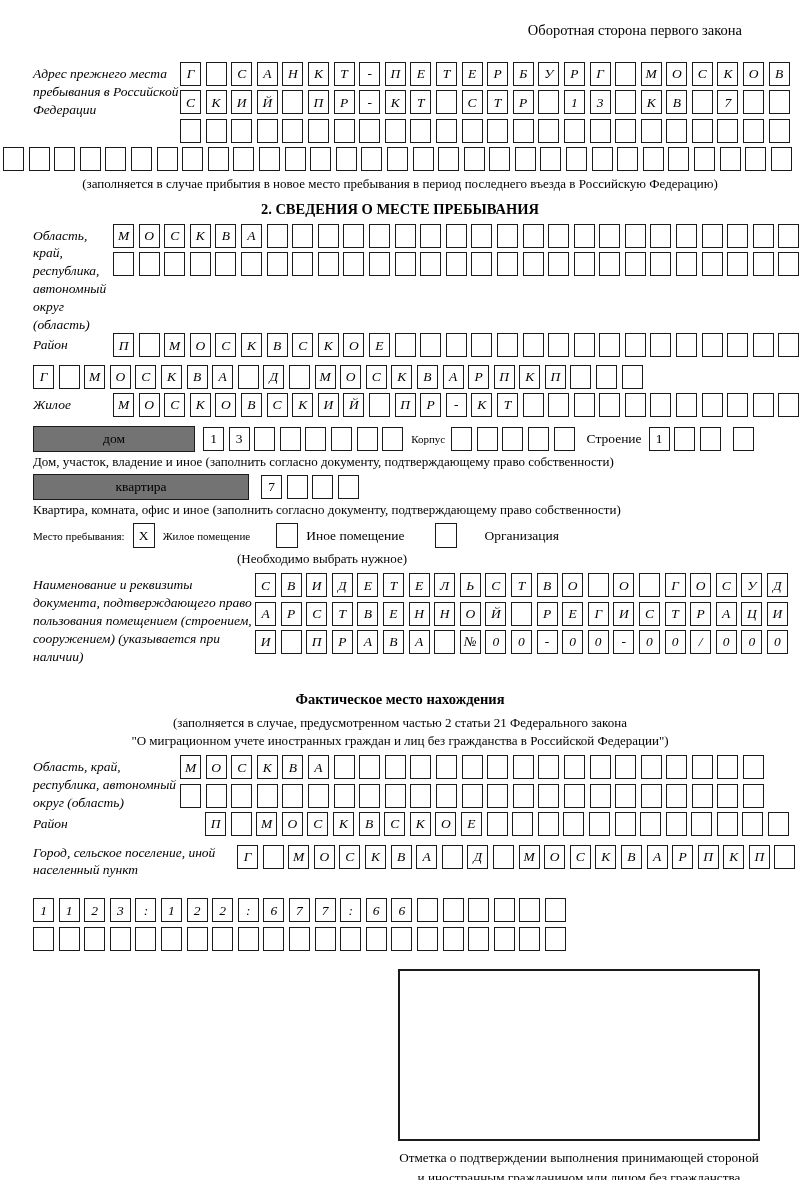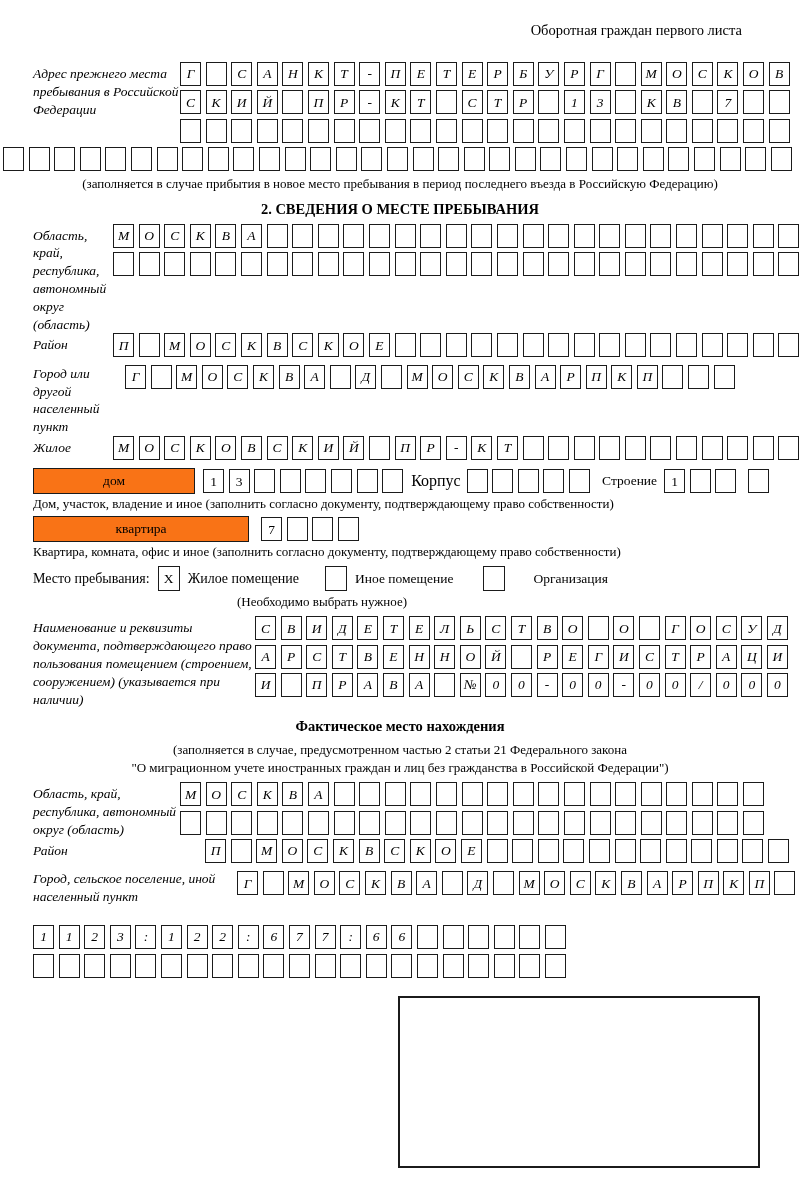--- a/index.html
+++ b/index.html
@@ -16,34 +16,34 @@
   .cell{
     flex:0 0 21px; width:21px; height:24px; box-sizing:border-box;
     border:1.6px solid #1b1b1b; display:flex; align-items:center; justify-content:center;
     font-size:13.5px; line-height:1; background:#fff;
   }
   .full-row{ margin-left:3px; }
   .center-note{ text-align:center; font-size:13px; margin-top:2px; }
   .title{ text-align:center; font-weight:bold; font-size:14.5px; margin-top:9px; }
   .wide-box{
     box-sizing:border-box; border:1.6px solid #1b1b1b; height:26px;
-    display:flex; align-items:center; justify-content:center; font-size:13.5px; background:#f97316;
+    display:flex; align-items:center; justify-content:center; font-size:13.5px; background:#737373;
   }
   .inline-row{ display:flex; align-items:center; margin-left:33px; margin-top:6px; }
   .left-note{ margin-left:33px; font-size:13px; margin-top:2px; line-height:1.3; }
   .chk{ width:22px; height:25px; box-sizing:border-box; border:1.6px solid #1b1b1b;
         display:flex; align-items:center; justify-content:center; font-size:13.5px; }
   .gap8{ width:8px; } .gap12{ width:12px; }
   .stamp-box{ margin:14px 0 0 398px; width:362px; height:172px; box-sizing:border-box; border:2px solid #1b1b1b; background:#fff; }
   .stamp-caption{ margin:7px 0 0 395px; width:368px; text-align:center; font-size:13.2px; line-height:1.5; } .mt6{margin-top:6px;}
 </style>
 </head>
 <body>
 
-<div class="right-note">Оборотная граждан первого листа</div>
+<div class="right-note">Оборотная сторона первого закона</div>
 
 <div class="field" style="margin-top:23px;">
   <div class="flabel" style="flex:0 0 147px;">Адрес прежнего места пребывания в Российской Федерации</div>
   <div class="rows">
     <div class="cells">
         <div class="cell">Г</div>
         <div class="cell"></div>
         <div class="cell">С</div>
         <div class="cell">А</div>
         <div class="cell">Н</div>
@@ -249,21 +249,20 @@
       <div class="cell"></div>
       <div class="cell"></div>
       <div class="cell"></div>
       <div class="cell"></div>
       <div class="cell"></div>
       <div class="cell"></div>
     </div>
 </div>
 
 <div class="field">
-  <div class="flabel" style="flex:0 0 92px;">Город или другой населенный пункт</div>
   <div class="cells" style="padding-top:3px;">
       <div class="cell">Г</div>
       <div class="cell"></div>
       <div class="cell">М</div>
       <div class="cell">О</div>
       <div class="cell">С</div>
       <div class="cell">К</div>
       <div class="cell">В</div>
       <div class="cell">А</div>
       <div class="cell"></div>
@@ -325,21 +324,21 @@
       <div class="cell">1</div>
       <div class="cell">3</div>
       <div class="cell"></div>
       <div class="cell"></div>
       <div class="cell"></div>
       <div class="cell"></div>
       <div class="cell"></div>
       <div class="cell"></div>
     </div>
   <div class="gap8"></div>
-  <span style="font-size:16px;margin-right:6px;">Корпус</span>
+  <span style="font-size:11px;margin-right:6px;">Корпус</span>
   <div class="cells" style="margin-bottom:0;">
       <div class="cell"></div>
       <div class="cell"></div>
       <div class="cell"></div>
       <div class="cell"></div>
       <div class="cell"></div>
     </div>
   <div class="gap12"></div>
   <span style="font-size:13.5px;margin-right:7px;">Строение</span>
   <div class="cells" style="margin-bottom:0;">
@@ -360,23 +359,23 @@
   <div class="cells" style="margin-bottom:0;">
       <div class="cell">7</div>
       <div class="cell"></div>
       <div class="cell"></div>
       <div class="cell"></div>
     </div>
 </div>
 <div class="left-note">Квартира, комната, офис и иное (заполнить согласно документу, подтверждающему право собственности)</div>
 
 <div class="inline-row" style="margin-top:5px;">
-  <span style="font-size:14px;margin-right:8px;">Место пребывания:</span>
+  <span style="font-size:11px;margin-right:8px;">Место пребывания:</span>
   <div class="chk">X</div>
-  <span style="margin:0 26px 0 8px;font-size:14px;">Жилое помещение</span>
+  <span style="margin:0 26px 0 8px;font-size:11px;">Жилое помещение</span>
   <div class="chk"></div>
   <span style="margin:0 30px 0 8px;font-size:13.5px;">Иное помещение</span>
   <div class="chk"></div>
   <span style="margin-left:28px;font-size:13.5px;">Организация</span>
 </div>
 <div style="margin-left:237px;font-size:13px;margin-top:3px;">(Необходимо выбрать нужное)</div>
 
 <div class="field mt6">
   <div class="flabel" style="flex:0 0 222px;">Наименование и реквизиты документа, подтверждающего право пользования помещением (строением, сооружением) (указывается при наличии)</div>
   <div class="rows">
@@ -445,21 +444,21 @@
         <div class="cell">0</div>
         <div class="cell">0</div>
         <div class="cell">/</div>
         <div class="cell">0</div>
         <div class="cell">0</div>
         <div class="cell">0</div>
       </div>
   </div>
 </div>
 
-<div class="title" style="margin-top:10px;">Фактическое место нахождения</div>
+<div class="title" style="margin-top:26px;">Фактическое место нахождения</div>
 <div class="center-note" style="margin-top:7px;">(заполняется в случае, предусмотренном частью 2 статьи 21 Федерального закона</div>
 <div class="center-note">"О миграционном учете иностранных граждан и лиц без гражданства в Российской Федерации")</div>
 
 <div class="field mt6">
   <div class="flabel" style="flex:0 0 147px;">Область, край, республика, автономный округ (область)</div>
   <div class="rows">
     <div class="cells">
         <div class="cell">М</div>
         <div class="cell">О</div>
         <div class="cell">С</div>

